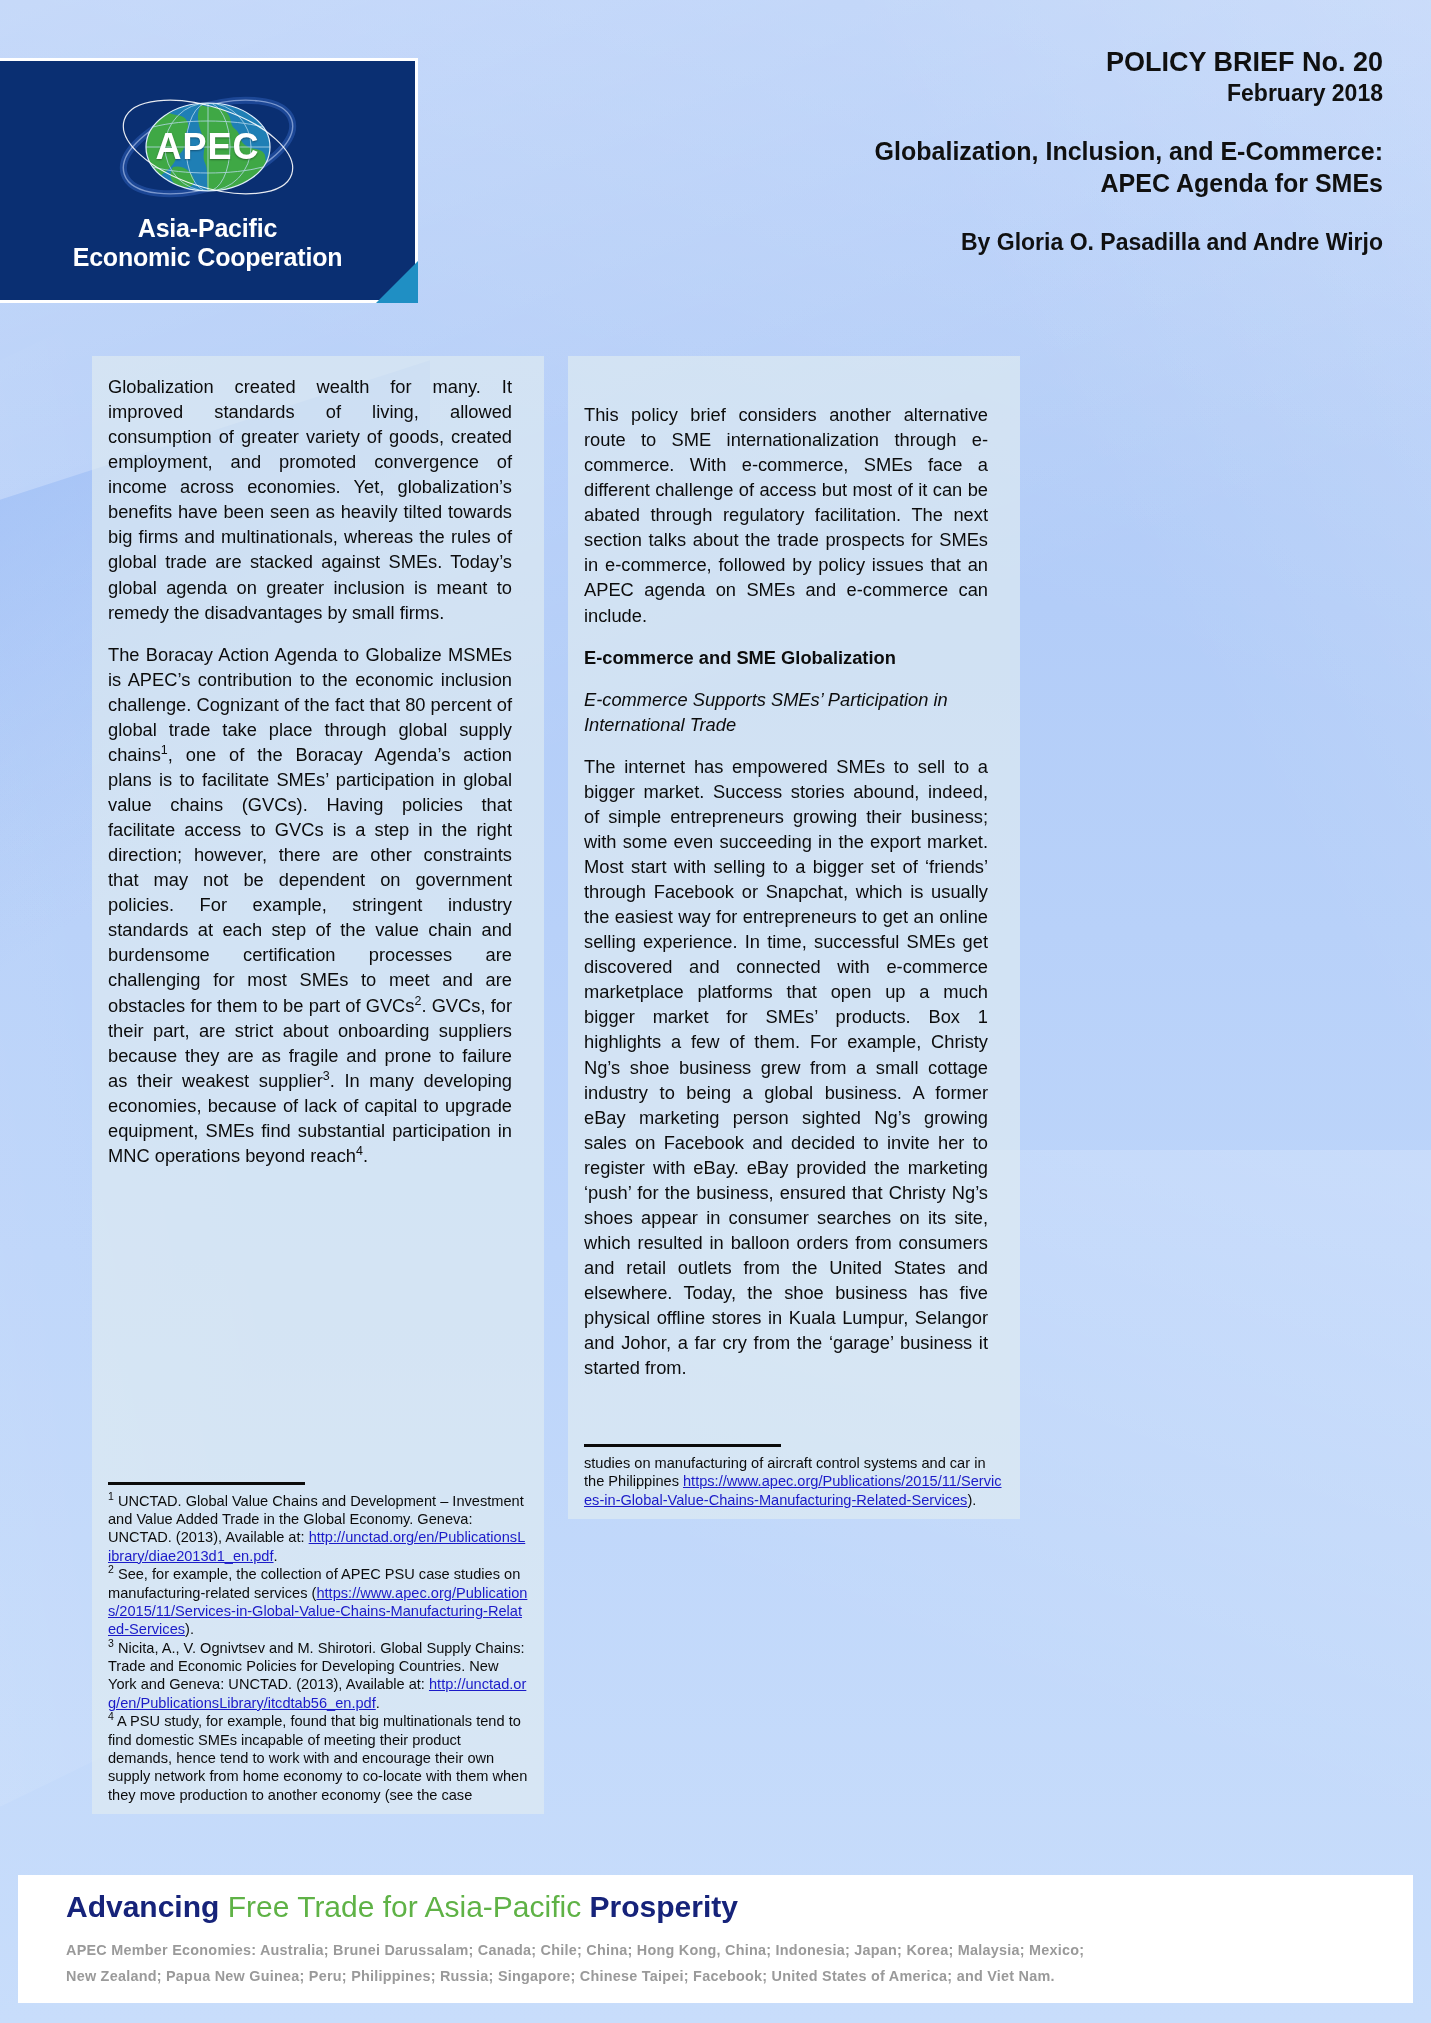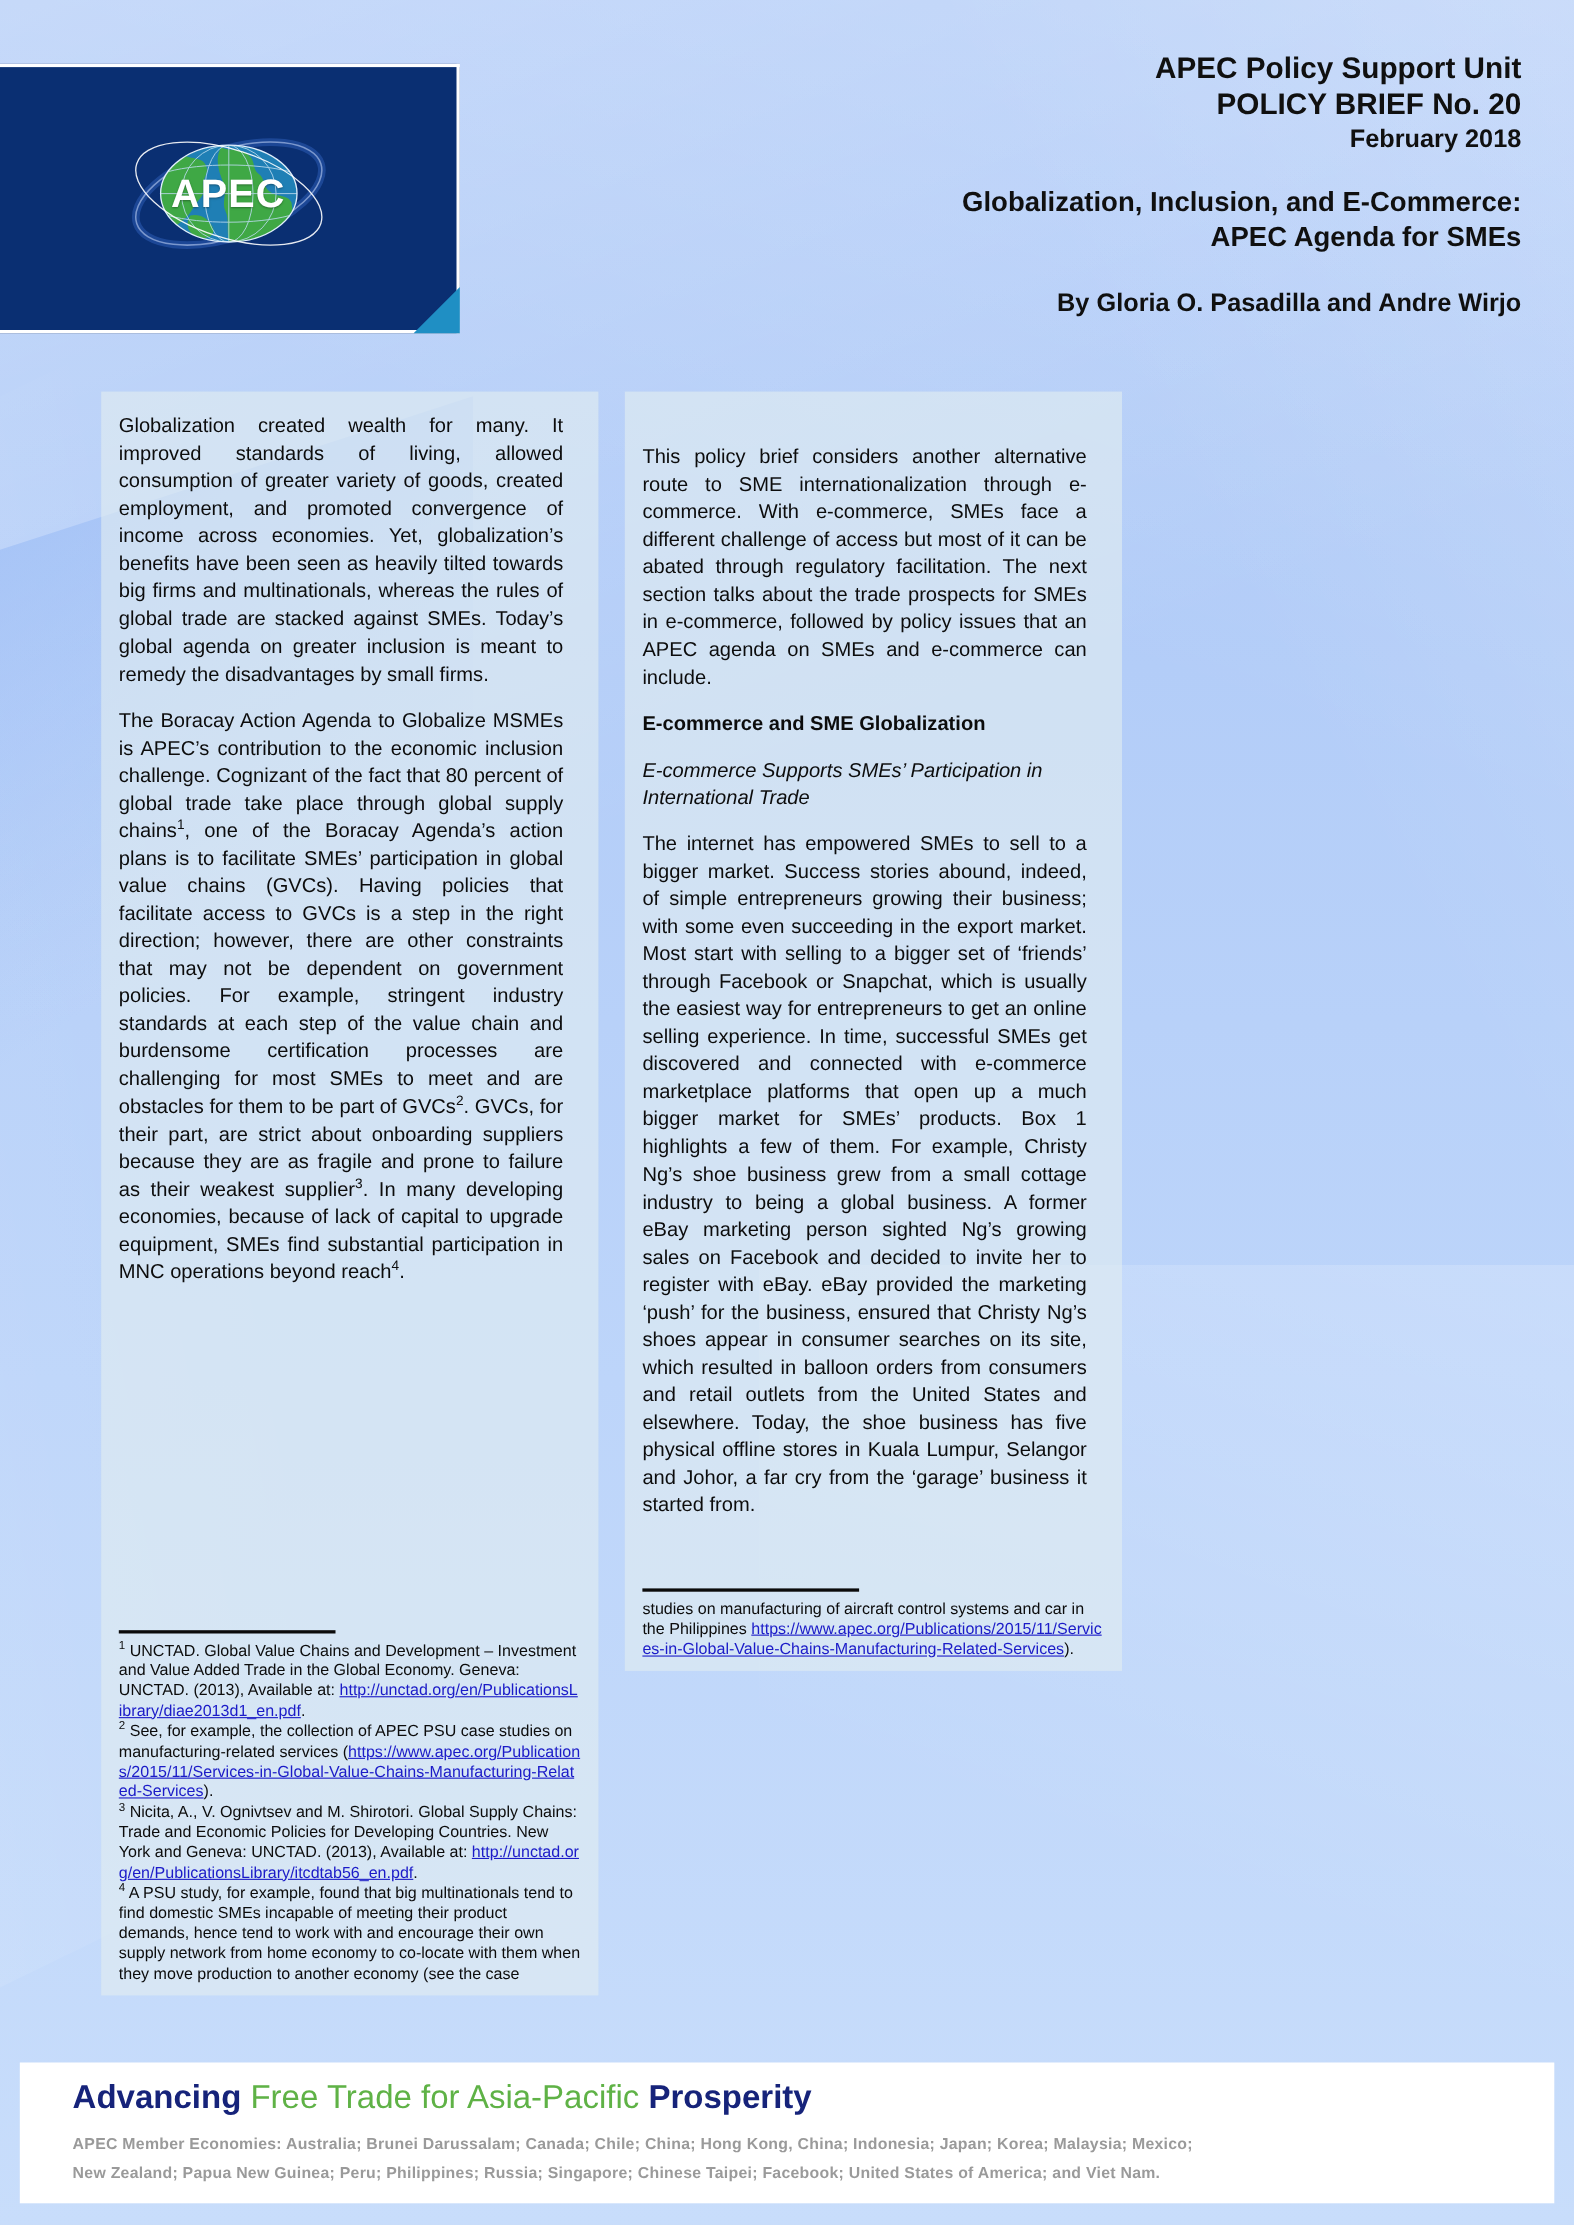--- a/index.html
+++ b/index.html
@@ -234,25 +234,28 @@
             <path d="M95 14 V102"></path>
             <ellipse cx="95" cy="58" rx="22" ry="44"></ellipse>
             <ellipse cx="95" cy="58" rx="43" ry="44"></ellipse>
           </g>
         </g>
         <ellipse cx="95" cy="58" rx="62" ry="44" fill="none" stroke="#dfeefb" stroke-width="1.2"></ellipse>
         <ellipse cx="95" cy="58" rx="88" ry="40" fill="none" stroke="#ffffff" stroke-width="1.2" opacity="0.9" transform="rotate(18 95 58)"></ellipse>
       </svg>
       <span class="apec-word">APEC</span>
     </div>
+    <div class="logo-text">
+      <div>Asia-Pacific</div>
+      <div>Economic Cooperation</div>
+    </div>
     <div class="logo-corner"></div>
   </div>
 
   <div class="header-right">
-    <div class="hdr-unit">APEC Policy Support Unit</div>
     <div class="hdr-brief">POLICY BRIEF No. 20</div>
     <div class="hdr-date">February 2018</div>
     <div class="hdr-title">
       <div>Globalization, Inclusion, and E-Commerce:</div>
       <div>APEC Agenda for SMEs</div>
     </div>
     <div class="hdr-author">By Gloria O. Pasadilla and Andre Wirjo</div>
   </div>
 
   <div class="col col-left">

